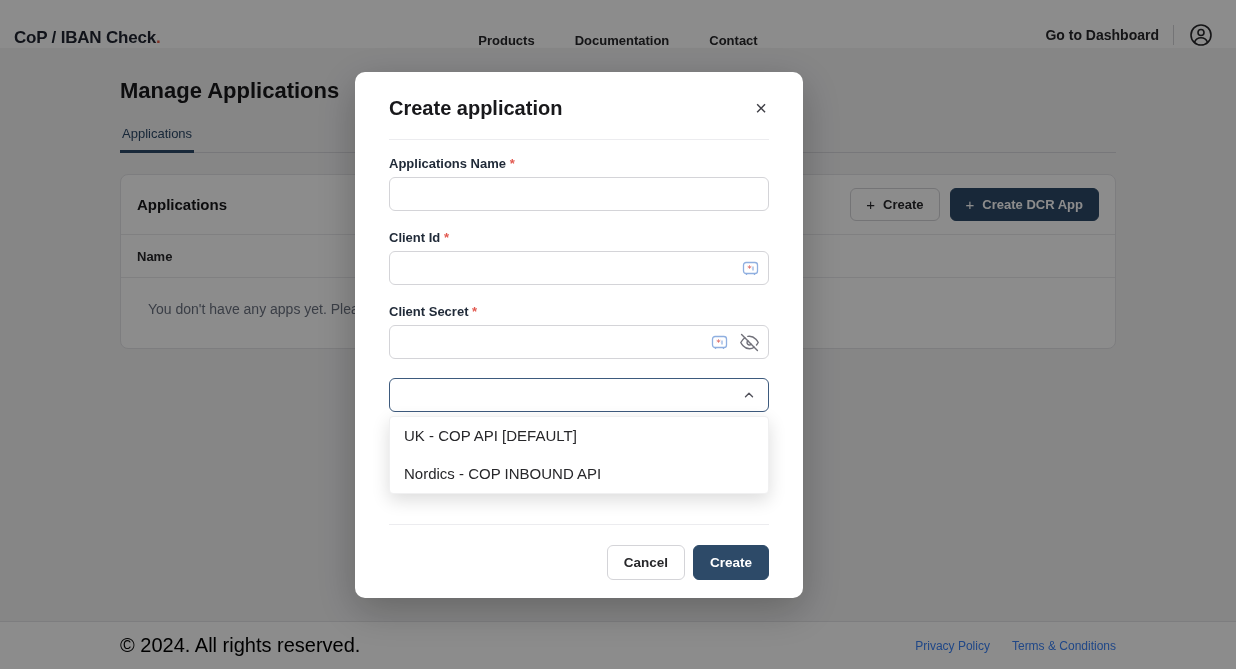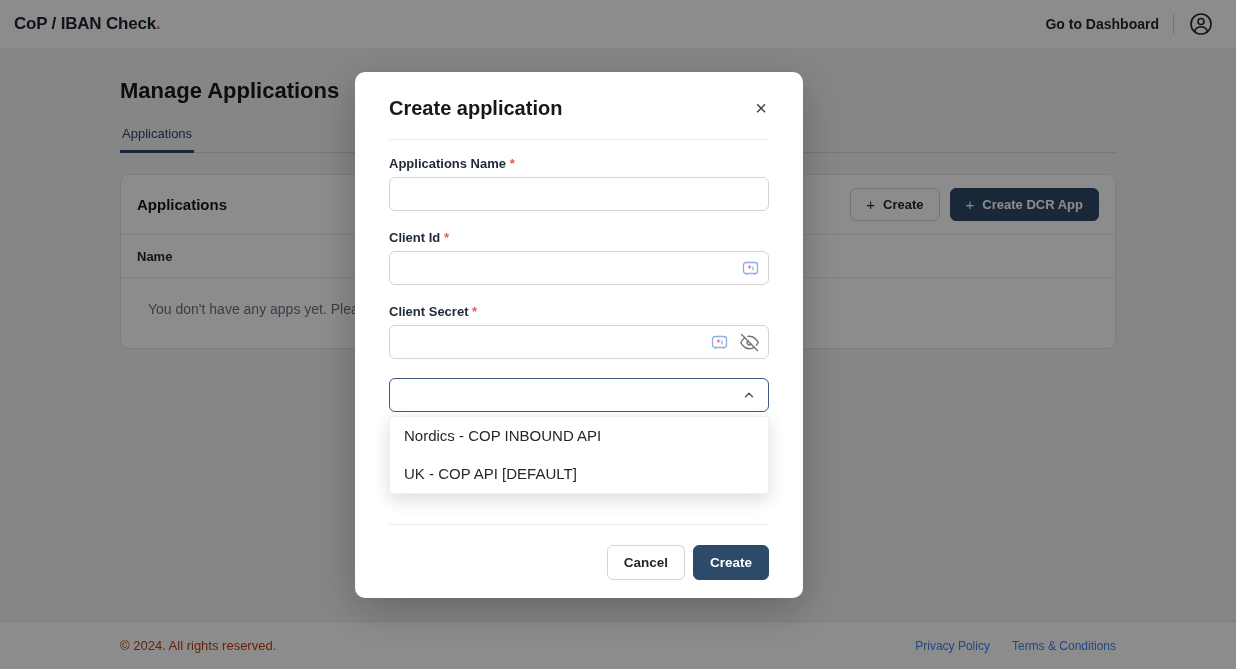--- a/index.html
+++ b/index.html
@@ -1,20 +1,20 @@
 <!DOCTYPE html>
 <html><head>
 <meta charset="utf-8">
 <style>
   * { margin:0; padding:0; box-sizing:border-box; }
   html,body { width:1236px; height:669px; overflow:hidden; }
   body { font-family:"Liberation Sans", sans-serif; background:#f4f4f5; color:#1f2430; position:relative; }
 
   
-  .topbar { height:48px; background:#ffffff; display:flex; align-items:center;
+  .topbar { height:48px; background:#ffffff; display:flex; align-items:flex-end;
             justify-content:space-between; padding:0 22px 0 14px; position:relative; }
   .logo { font-size:17px; font-weight:bold; letter-spacing:-0.2px; color:#1f2430; cursor:pointer; }
   .logo .dot { color:#e8604c; }
   .topnav { position:absolute; left:50%; transform:translateX(-50%); display:flex; gap:40px; }
   .topnav a { font-size:13px; font-weight:bold; color:#27272a; text-decoration:none; cursor:pointer; }
   .top-right { display:flex; align-items:center; gap:14px; }
   .dash-link { font-size:14px; font-weight:bold; color:#27272a; cursor:pointer; }
   .vdiv { width:1px; height:20px; background:#d4d4d8; }
   .avatar-btn { width:26px; height:26px; display:flex; align-items:center; justify-content:center; cursor:pointer; }
 
@@ -36,21 +36,21 @@
   .btn-navy { background:#2d4a68; border:1px solid #2d4a68; color:#ffffff; }
   .thead-row { border-top:1px solid #e9e9ec; border-bottom:1px solid #e9e9ec; padding:12px 16px; }
   .thead-row .col { font-size:13px; font-weight:bold; color:#27272a; }
   .empty-row { padding:22px 16px 30px 27px; }
   .empty-row span { font-size:14px; color:#6b7280; }
 
   
   .footer { position:absolute; left:0; right:0; bottom:0; height:48px; background:#ffffff;
             border-top:1px solid #e4e4e7; display:flex; align-items:center;
             justify-content:space-between; padding:0 120px; }
-  .footer .copy { font-size:13px; color:#c2410c; }
+  .footer .copy { font-size:20px; color:#000000; }
   .footer .flinks { display:flex; gap:22px; }
   .footer .flinks a { font-size:12px; color:#3b82f6; text-decoration:none; cursor:pointer; }
 
   
   .backdrop { position:fixed; inset:0; background:rgba(0,0,0,0.45); }
   .modal { position:fixed; left:355px; top:72px; width:448px; height:526px; background:#ffffff;
            border-radius:10px; box-shadow:0 12px 40px rgba(0,0,0,0.25); padding:0 34px; }
   .modal-head { display:flex; align-items:center; justify-content:space-between; margin-top:24px; }
   .modal-title { font-size:20px; font-weight:bold; color:#18181b; }
   .close-btn { background:none; border:none; font-size:20px; line-height:1; color:#3f3f46;
@@ -88,20 +88,25 @@
 </style>
 </head>
 <body>
 
 <div>
 
   <header class="topbar">
     <div class="logo">
       <span>CoP / IBAN Check</span><span class="dot">.</span>
     </div>
+    <nav class="topnav">
+      <a>Products</a>
+      <a>Documentation</a>
+      <a>Contact</a>
+    </nav>
     <div class="top-right">
       <span class="dash-link">Go to Dashboard</span>
       <span class="vdiv"></span>
       <span class="avatar-btn">
         <span style="display:flex;">
           <svg width="24" height="24" viewBox="0 0 24 24" fill="none" stroke="#27272a" stroke-width="1.6">
             <circle cx="12" cy="12" r="10"></circle>
             <circle cx="12" cy="9.5" r="3"></circle>
             <path d="M5.5 19.2c1.2-3 3.7-4.4 6.5-4.4s5.3 1.4 6.5 4.4"></path>
           </svg>
@@ -220,22 +225,22 @@
 
     <div class="field select-box">
       <div class="select-control">
         <span style="display:flex;">
           <svg width="14" height="14" viewBox="0 0 24 24" fill="none" stroke="#52525b" stroke-width="2.4" stroke-linecap="round" stroke-linejoin="round">
             <polyline points="6 15 12 9 18 15"></polyline>
           </svg>
         </span>
       </div>
       <div class="dropdown">
+        <div class="option">UK - COP API [DEFAULT]</div>
         <div class="option">Nordics - COP INBOUND API</div>
-        <div class="option">UK - COP API [DEFAULT]</div>
       </div>
     </div>
   </form>
 
   <hr class="modal-rule">
   <div class="modal-foot">
     <button class="btn-cancel">Cancel</button>
     <button class="btn-create">Create</button>
   </div>
 </div>

